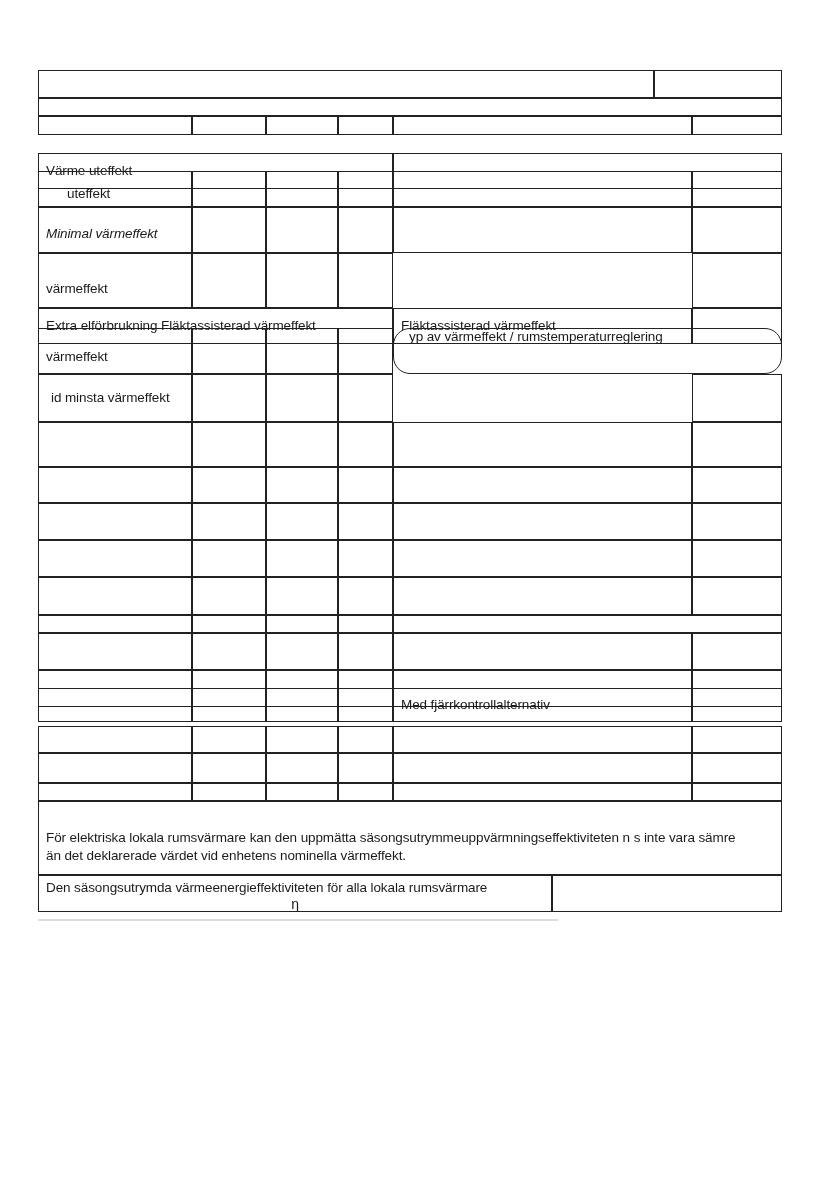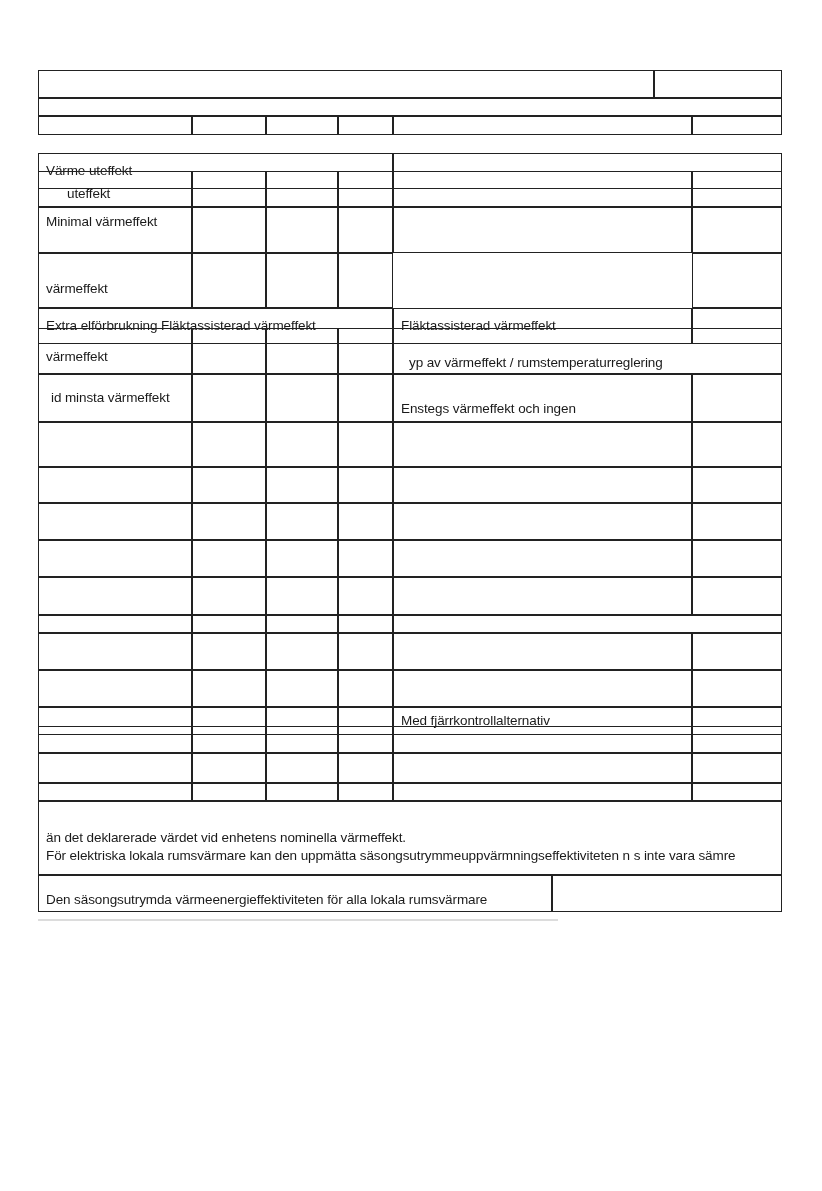--- a/index.html
+++ b/index.html
@@ -39,31 +39,31 @@
   .cB1{left:616px;width:128px;}
   .f1{left:0;width:514px;}     
   .f2{left:514px;width:230px;}
   
   .va-c{align-items:center;}
   .va-t{align-items:flex-start;}
   .va-b{align-items:flex-end;}
   .pl{padding-left:7px;}
   .pl12{padding-left:12px;}
   .pl15{padding-left:15px;}
-  .pt6{padding-top:6px;}
-  .pt8{padding-top:26px;}
+  .pt6{padding-top:18px;font-style:italic;}
+  .pt8{padding-top:0;border-radius:17px;}
   .pb4{padding-bottom:4px;padding-left:28px;}
   .pb8{padding-bottom:8px;}
   .pb10{padding-bottom:10px;}
   .para{
     padding:27px 10px 0 7px;
     line-height:18px;
     display:block;
   }
-  .seasonal-cell{flex-direction:column;align-items:stretch;padding-top:16px;}
+  .seasonal-cell{flex-direction:column;align-items:stretch;padding-top:4px;}
   .seasonal-label{padding-left:7px;}
   .eta{text-align:center;font-size:14px;}
   .artifact{
     position:absolute;left:38px;top:919px;width:520px;height:2px;
     background:#dcdcdc;
   }
 </style>
 </head>
 <body>
 
@@ -148,23 +148,20 @@
     </div>
   </div>
 
   <div class="row" style="top:304px;height:48px">
     <div class="cell c1 va-c pl12">
       <span>id minsta värmeffekt</span>
     </div>
     <div class="cell c2"></div>
     <div class="cell c3"></div>
     <div class="cell c4"></div>
-    <div class="cell c5 va-t pl pt8">
-      <span>Enstegs värmeffekt och ingen</span>
-    </div>
     <div class="cell c6"></div>
   </div>
 
   <div class="row" style="top:352px;height:45px">
     <div class="cell c1"></div>
     <div class="cell c2"></div>
     <div class="cell c3"></div>
     <div class="cell c4"></div>
     <div class="cell c5"></div>
     <div class="cell c6"></div>
@@ -220,21 +217,21 @@
   </div>
   <div class="row" style="top:600px;height:37px">
     <div class="cell c1"></div>
     <div class="cell c2"></div>
     <div class="cell c3"></div>
     <div class="cell c4"></div>
     <div class="cell c5"></div>
     <div class="cell c6"></div>
   </div>
 
-  <div class="row" style="top:637px;height:28px">
+  <div class="row" style="top:618px;height:34px">
     <div class="cell c1"></div>
     <div class="cell c2"></div>
     <div class="cell c3"></div>
     <div class="cell c4"></div>
     <div class="cell c5 va-c pl">
       <span>Med fjärrkontrollalternativ</span>
     </div>
     <div class="cell c6"></div>
   </div>
 
@@ -258,22 +255,22 @@
     <div class="cell c1"></div>
     <div class="cell c2"></div>
     <div class="cell c3"></div>
     <div class="cell c4"></div>
     <div class="cell c5"></div>
     <div class="cell c6"></div>
   </div>
 
   <div class="row" style="top:731px;height:74px">
     <div class="cell cF para">
+      <div>För elektriska lokala rumsvärmare kan den uppmätta säsongsutrymmeuppvärmningseffektiviteten n s inte vara sämre</div>
       <div>än det deklarerade värdet vid enhetens nominella värmeffekt.</div>
-      <div>För elektriska lokala rumsvärmare kan den uppmätta säsongsutrymmeuppvärmningseffektiviteten n s inte vara sämre</div>
     </div>
   </div>
 
   <div class="row" style="top:805px;height:37px">
     <div class="cell f1 seasonal-cell">
       <div class="seasonal-label">Den säsongsutrymda värmeenergieffektiviteten för alla lokala rumsvärmare</div>
       <div class="eta">η</div>
     </div>
     <div class="cell f2"></div>
   </div>

